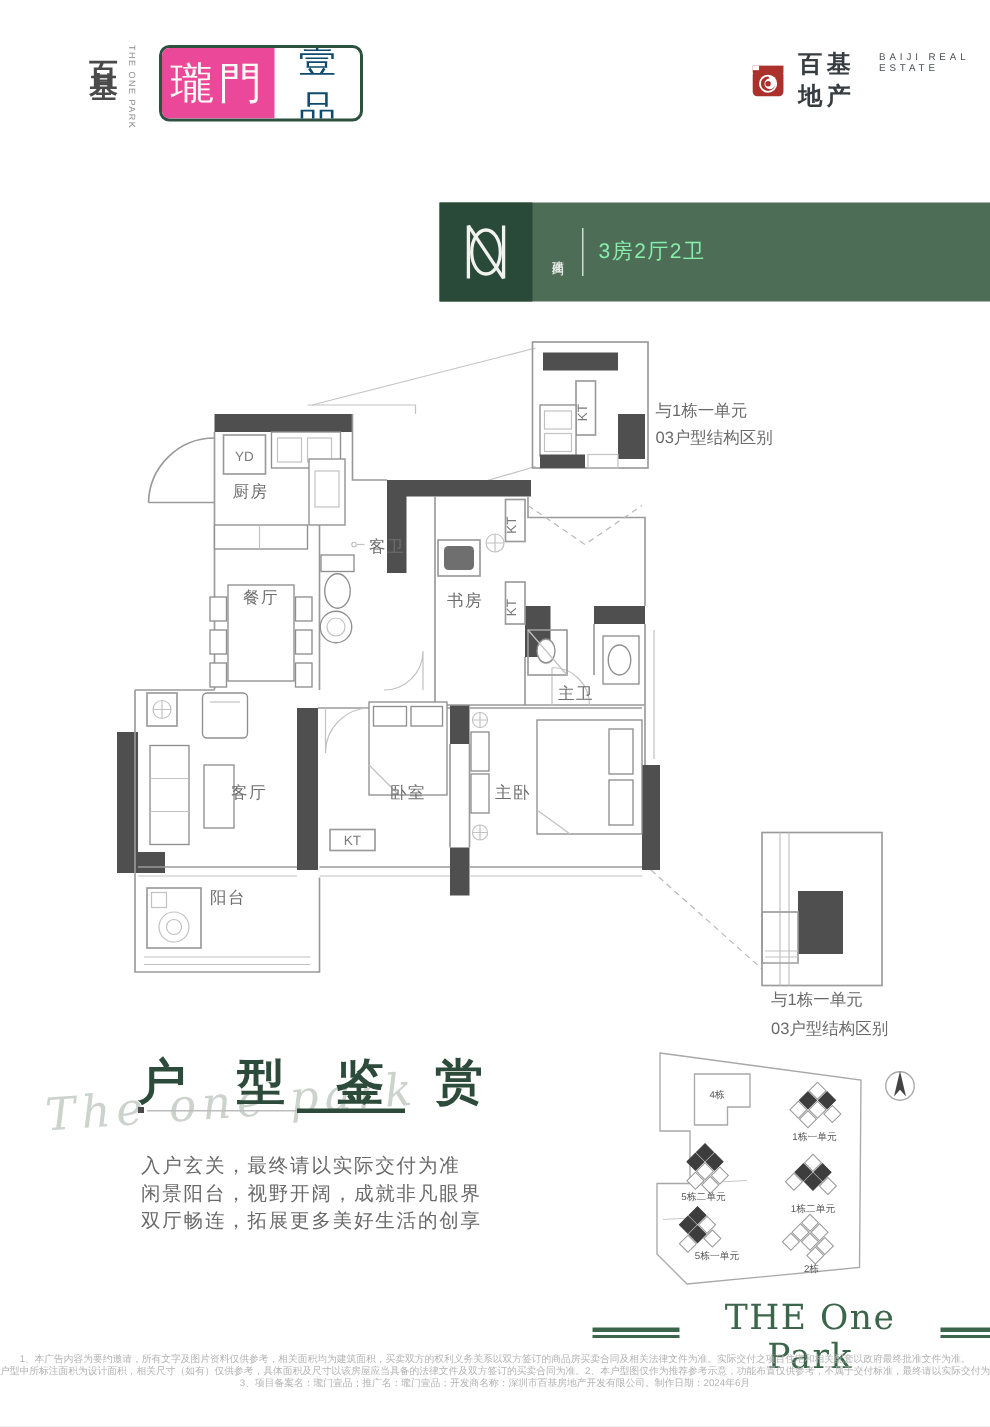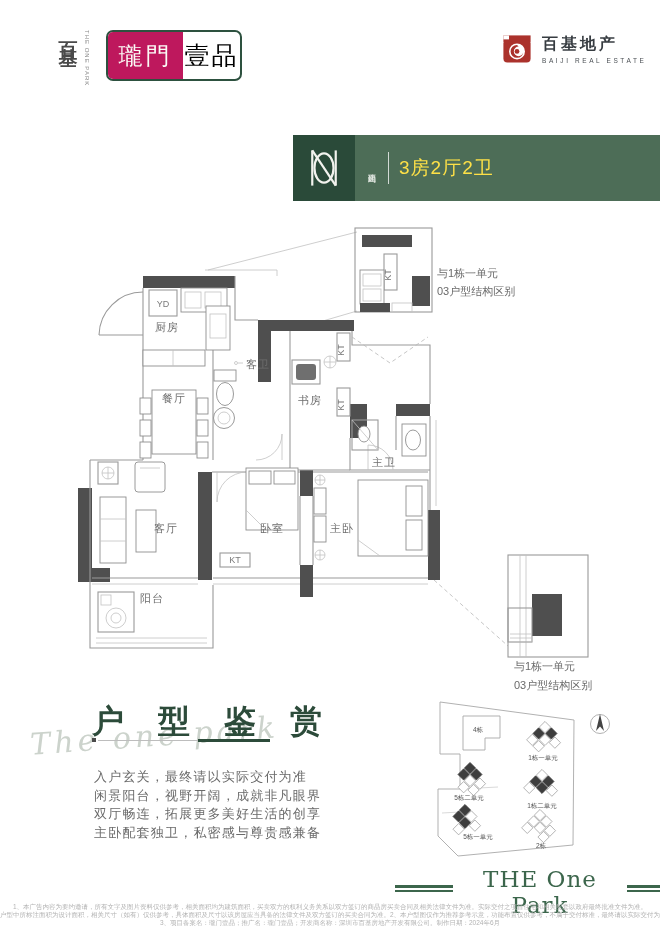--- a/index.html
+++ b/index.html
@@ -5,39 +5,39 @@
   html,body{margin:0;padding:0;background:#e8e8e8;}
   .page{position:relative;width:660px;height:951px;background:#ffffff;margin:0 auto;
         font-family:"Liberation Sans",sans-serif;overflow:hidden;}
   
   .brand-cn{position:absolute;left:55px;top:26px;writing-mode:vertical-rl;text-orientation:upright;
             font-size:19px;letter-spacing:6px;color:#4a4a4a;font-weight:bold;}
   .brand-en-vert{position:absolute;left:84px;top:30px;writing-mode:vertical-rl;
             font-size:6px;letter-spacing:1px;color:#8a8a8a;}
   .logo-box{position:absolute;left:106px;top:30px;width:132px;height:47px;border:2px solid #2d513f;
             border-radius:7px;display:flex;overflow:hidden;background:#fff;}
-  .logo-box .l{background:#be185d;color:#fbfbf6;flex:0 0 57%;display:flex;align-items:center;justify-content:center;
-            font-family:"DejaVu Serif",serif;font-size:24px;letter-spacing:3px;}
-  .logo-box .r{color:#000000;flex:1;display:flex;align-items:center;justify-content:center;
-            font-family:"DejaVu Serif",serif;font-size:25px;letter-spacing:2px;}
+  .logo-box .l{background:#ec4899;color:#fbfbf6;flex:0 0 57%;display:flex;align-items:center;justify-content:center;
+            font-family:"DejaVu Serif",serif;font-size:29px;letter-spacing:3px;}
+  .logo-box .r{color:#0c4a6e;flex:1;display:flex;align-items:center;justify-content:center;
+            font-family:"DejaVu Serif",serif;font-size:25px;letter-spacing:2px;padding-left:16px;}
   .dev-logo{position:absolute;left:500px;top:33px;display:flex;align-items:center;}
   .dev-icon{width:34px;height:32px;margin-right:8px;}
-  .dev-texts{display:flex;flex-direction:column;justify-content:center;}
+  .dev-texts{display:flex;flex-direction:row;justify-content:center;}
   .dev-cn{font-size:16px;font-weight:bold;color:#373c41;letter-spacing:3px;}
   .dev-en{font-size:6.5px;color:#4a4f54;letter-spacing:2.6px;margin-top:2px;}
   
   .banner{position:absolute;left:293px;top:135px;right:0;height:66px;background:#4d6d57;
           display:flex;align-items:center;}
   .mono-box{width:62px;height:66px;background:#2a4a39;display:flex;align-items:center;justify-content:center;flex:0 0 62px;}
   .area-label{writing-mode:vertical-rl;text-orientation:upright;font-size:8px;color:#e8ece7;
           letter-spacing:1px;margin:0 4px 0 10px;}
   .area-value{font-family:"DejaVu Serif",serif;font-size:45px;color:#f4f5f1;line-height:1;}
   .area-value sup{font-size:17px;vertical-align:super;}
   .banner-divider{width:1px;height:32px;background:rgba(255,255,255,.75);margin:0 10px 0 8px;}
-  .spec{font-size:19px;color:#fde047;letter-spacing:1px;}
+  .spec{font-size:14px;color:#86efac;letter-spacing:1px;}
   
   .fp{position:absolute;left:0;top:210px;}
   .wl{fill:#4f4f4f;}
   .ln{fill:none;stroke:#9a9a9a;stroke-width:1.1;}
   .lt{fill:none;stroke:#c2c2c2;stroke-width:.8;}
   .ds{fill:none;stroke:#b8b8b8;stroke-width:.8;stroke-dasharray:4 3;}
   .fx{fill:#ffffff;stroke:#8f8f8f;stroke-width:.9;}
   .fxd{fill:#6f6f6f;stroke:none;}
   .rm{font-family:"Liberation Sans",sans-serif;font-size:11px;fill:#6e6e6e;letter-spacing:1px;text-anchor:middle;}
   .sm{font-family:"Liberation Sans",sans-serif;font-size:9px;fill:#7a7a7a;text-anchor:middle;}
@@ -306,21 +306,20 @@
   <div class="apprec-title">户 型 鉴 赏</div>
   <div class="apprec-divider">
     <div class="dot"></div>
       <div class="thin"></div>
       <div class="thick"></div>
   </div>
   <div class="apprec-lines">
     <div>入户玄关，最终请以实际交付为准</div>
     <div>闲景阳台，视野开阔，成就非凡眼界</div>
     <div>双厅畅连，拓展更多美好生活的创享</div>
-    <div>主卧配套独卫，私密感与尊贵感兼备</div>
   </div>
 
   <svg class="siteplan" width="225" height="175" viewBox="0 0 225 175">
 
     <path class="sp-ln" d="M12,10 L146,28 L145,153 L30,164 L10,144 L10,97 L32,97 L32,62 L12,62 Z"></path>
     <path class="sp-lt" d="M32,97 L70,95 M32,120 L14,121"></path>
 
     <path class="sp-ln" d="M35,24 H72 V46 H57 V58 H35 Z"></path>
 
     <g transform="translate(117,45) rotate(45)">

